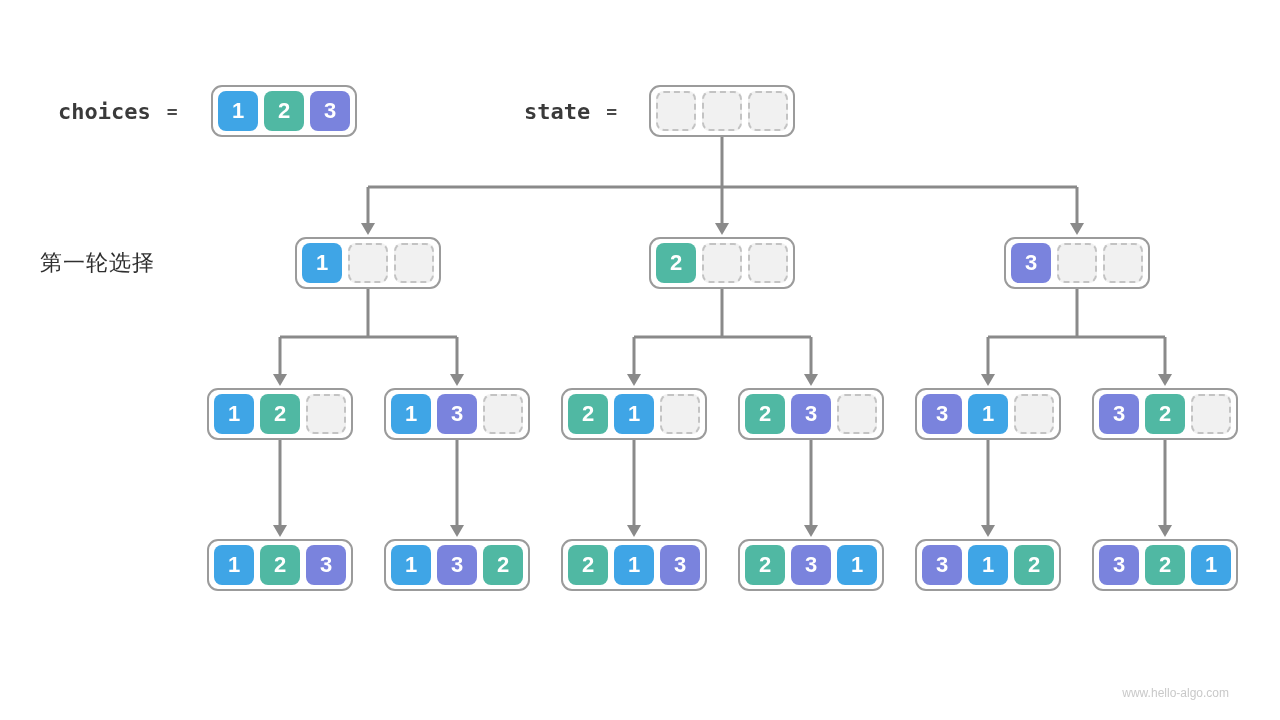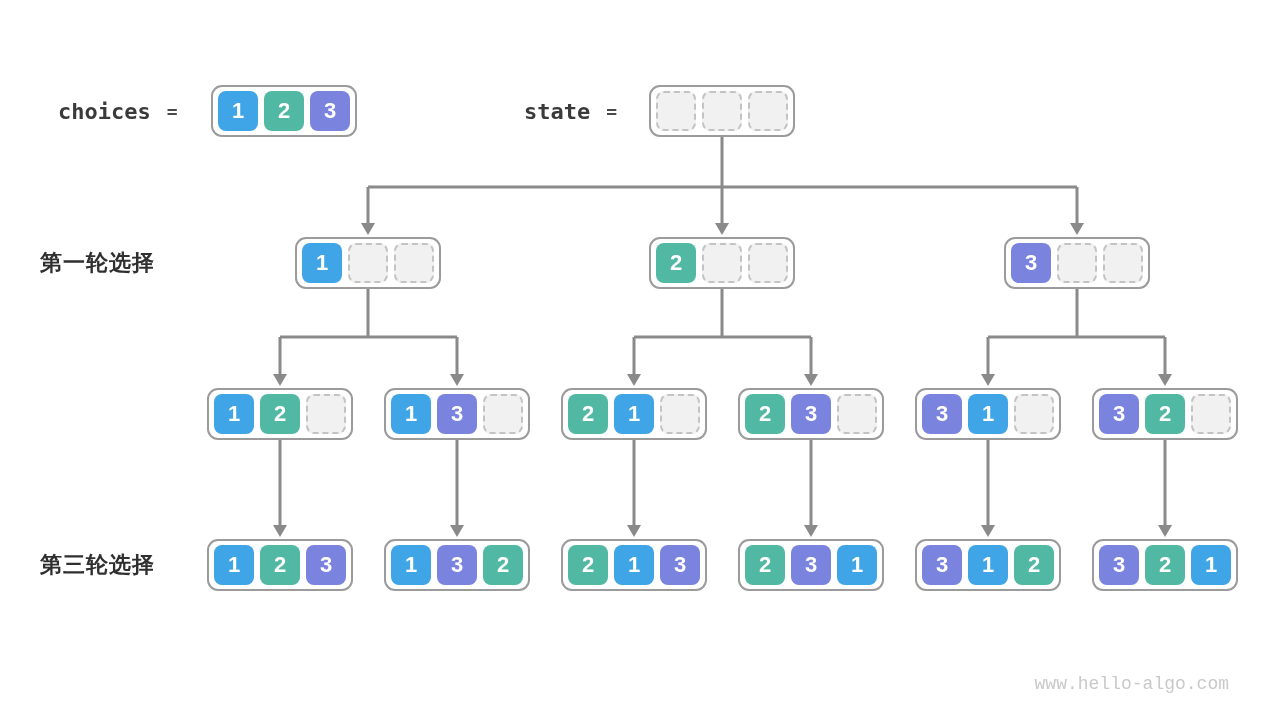--- a/index.html
+++ b/index.html
@@ -8,36 +8,36 @@
     font-family:"Liberation Sans",sans-serif;
   }
   svg.connectors{position:absolute;left:0;top:0;z-index:1;}
   .mono-label{
     position:absolute;height:52px;display:flex;align-items:center;gap:16px;
     font-family:"DejaVu Sans Mono",monospace;font-weight:bold;font-size:22px;color:#3a3a3a;z-index:2;
   }
   .mono-label .eq{font-size:18px;color:#4a4a4a;}
   .row-label{
     position:absolute;left:40px;height:52px;display:flex;align-items:center;
-    font-size:22px;color:#2f2f2f;letter-spacing:1px;z-index:2;font-weight:bold;
+    font-size:22px;color:#2f2f2f;letter-spacing:1px;z-index:2;
   }
   .box{
     position:absolute;z-index:2;box-sizing:border-box;width:146px;height:52px;
     display:flex;gap:6px;justify-content:center;align-items:center;padding:4px 5px;
     background:#ffffff;border:2px solid #9b9b9b;border-radius:11px;
   }
   .cell{
     box-sizing:border-box;width:40px;height:40px;border-radius:8px;
     display:flex;align-items:center;justify-content:center;
     font-size:22px;font-weight:bold;color:#ffffff;
   }
   .cell.empty{background:#f1f1f1;border:2px dashed #c3c3c3;}
   .watermark{
-    position:absolute;right:47px;bottom:26px;z-index:2;
-    font-family:Liberation Mono, monospace;font-size:18px;color:#c9c9c9;
+    position:absolute;right:47px;bottom:20px;z-index:2;
+    font-family:Liberation Sans, sans-serif;font-size:12px;color:#c9c9c9;
   }
 </style>
 </head>
 <body>
 
 <div class="canvas">
 
   <svg class="connectors" width="1280" height="720">
     <g stroke="#8a8a8a" stroke-width="3" fill="none">
       <path d="M722 137 V187 M368 187 H1077 M368 187 V225 M722 187 V225 M1077 187 V225"></path>
@@ -126,21 +126,20 @@
     <span class="cell" style="background: rgb(122, 131, 221);">3</span>
     <span class="cell" style="background: rgb(63, 165, 230);">1</span>
     <span class="cell empty"></span>
   </div>
   <div class="box" style="left:1092px;top:388px;">
     <span class="cell" style="background: rgb(122, 131, 221);">3</span>
     <span class="cell" style="background: rgb(80, 184, 163);">2</span>
     <span class="cell empty"></span>
   </div>
 
-  <div class="row-label" style="top:539px;">第三轮选择</div>
   <div class="box" style="left:207px;top:539px;">
     <span class="cell" style="background: rgb(63, 165, 230);">1</span>
     <span class="cell" style="background: rgb(80, 184, 163);">2</span>
     <span class="cell" style="background: rgb(122, 131, 221);">3</span>
   </div>
   <div class="box" style="left:384px;top:539px;">
     <span class="cell" style="background: rgb(63, 165, 230);">1</span>
     <span class="cell" style="background: rgb(122, 131, 221);">3</span>
     <span class="cell" style="background: rgb(80, 184, 163);">2</span>
   </div>

